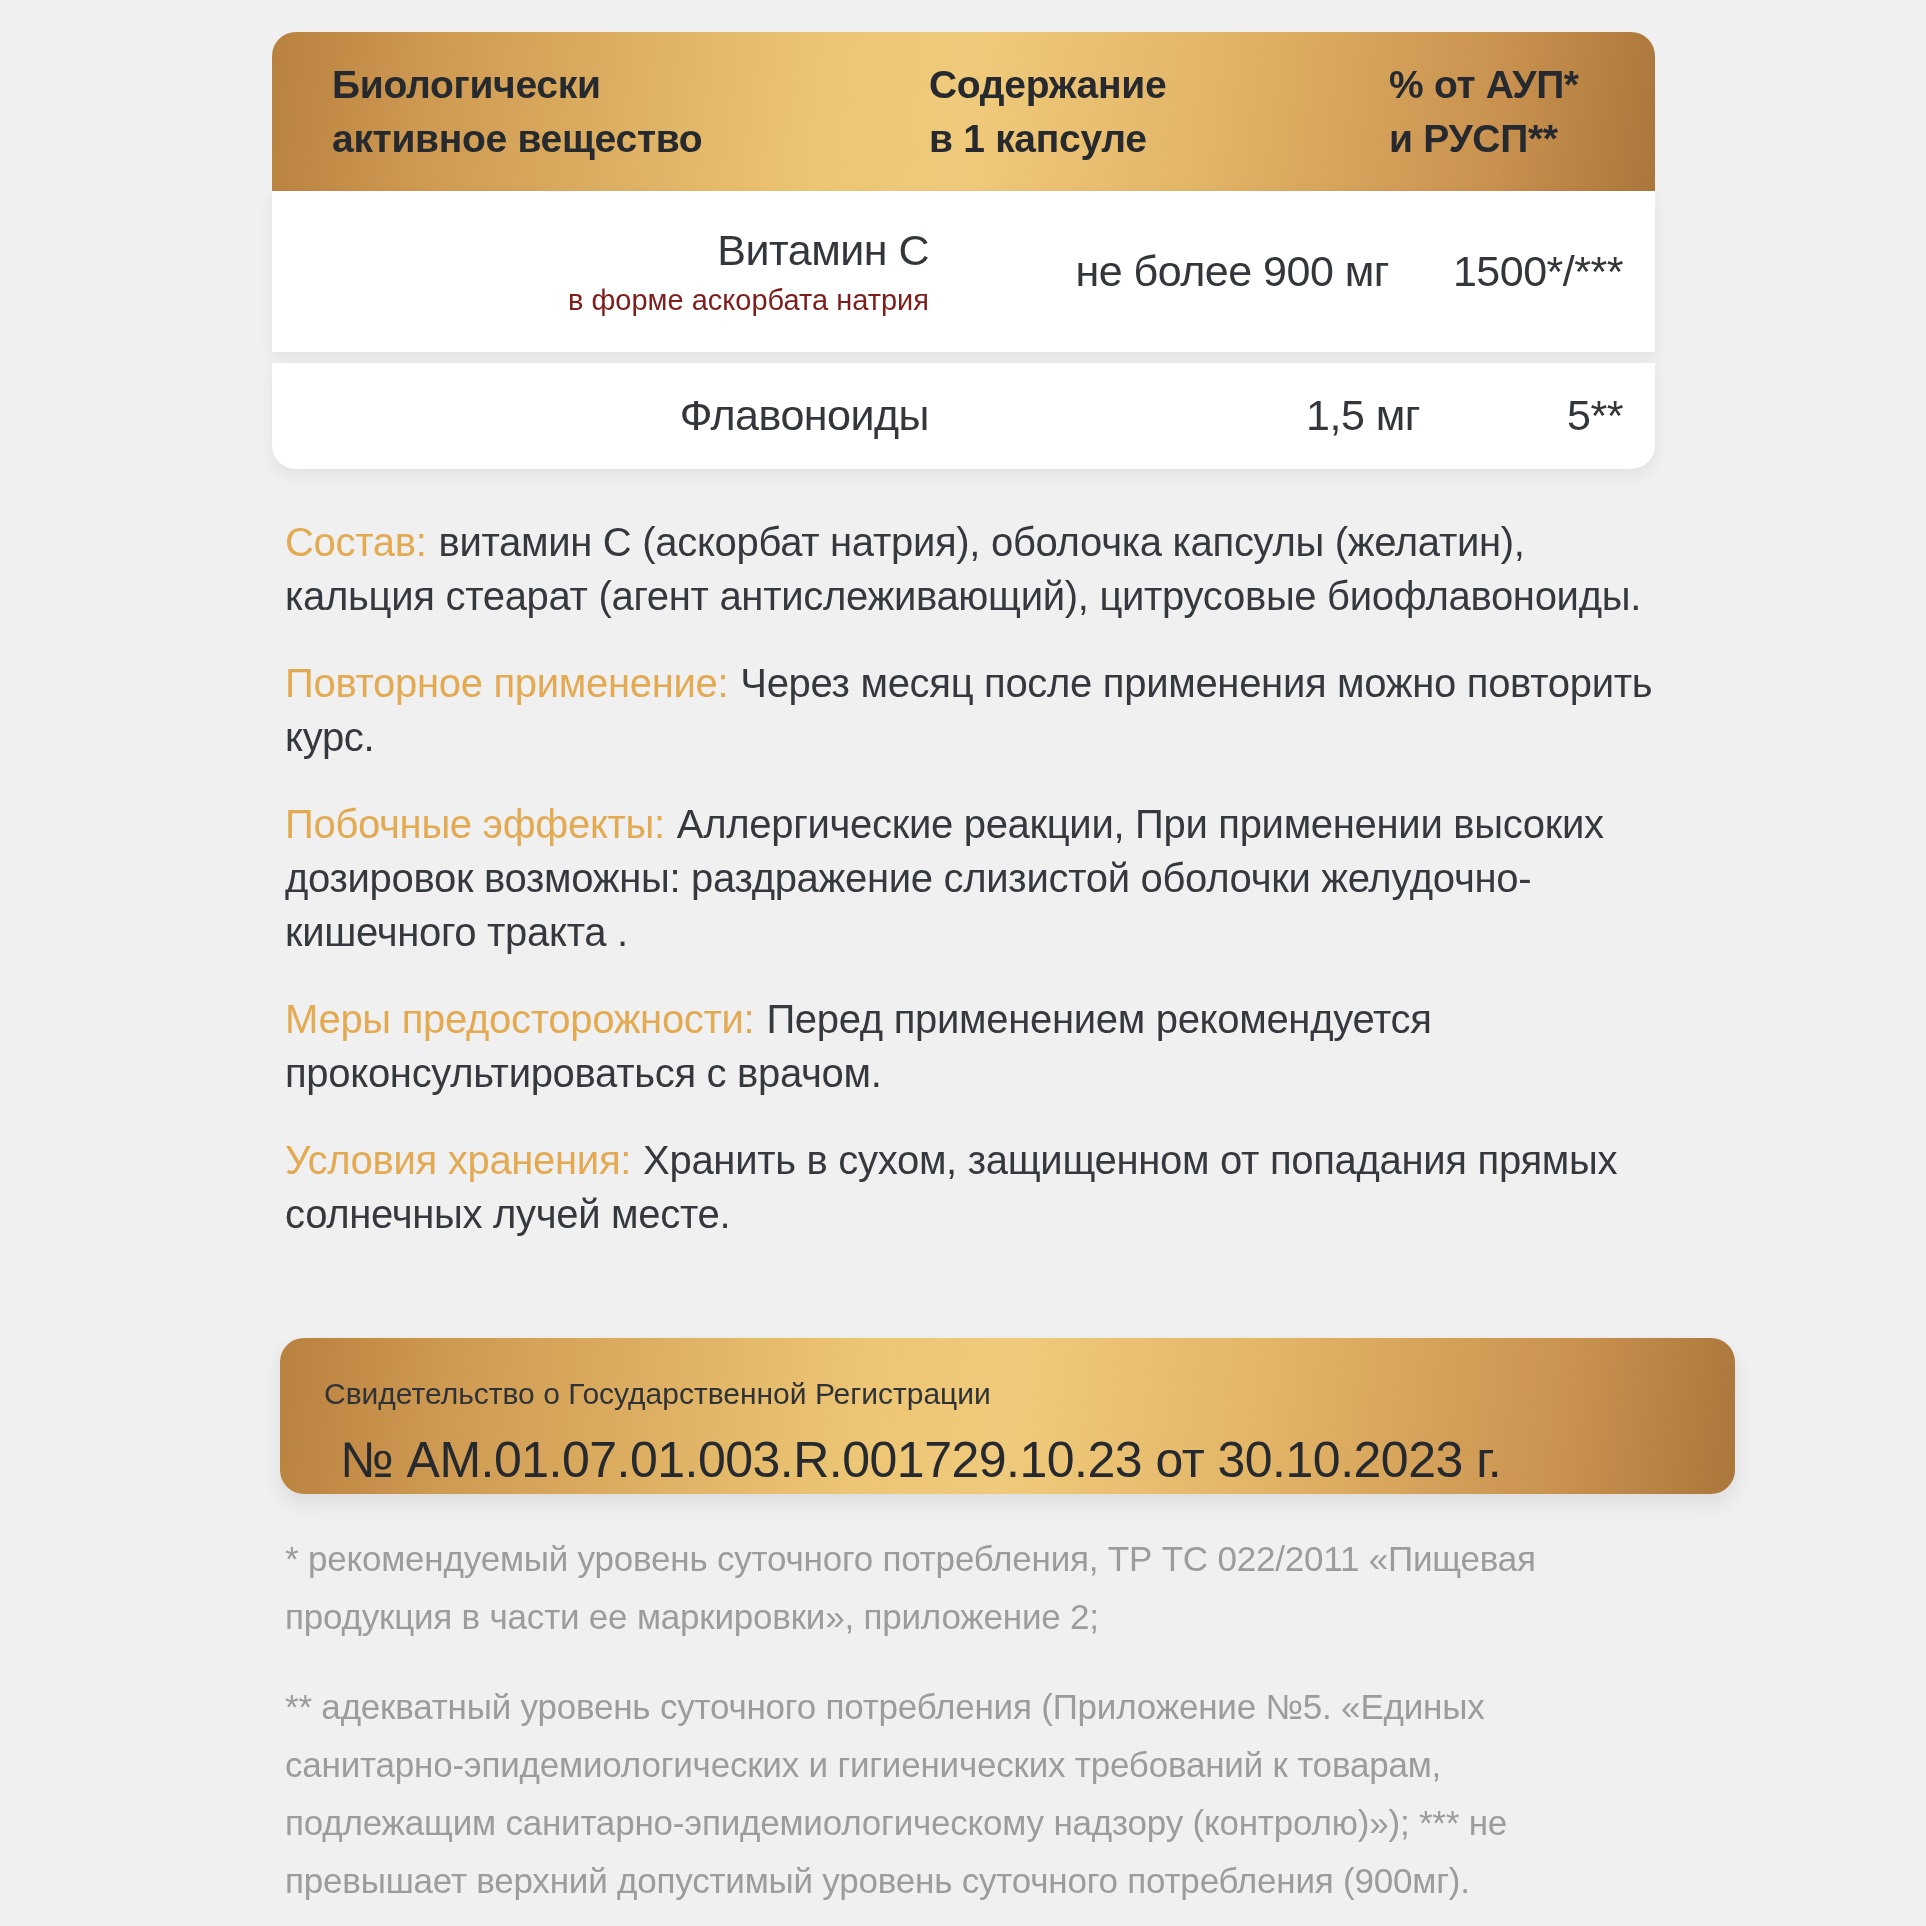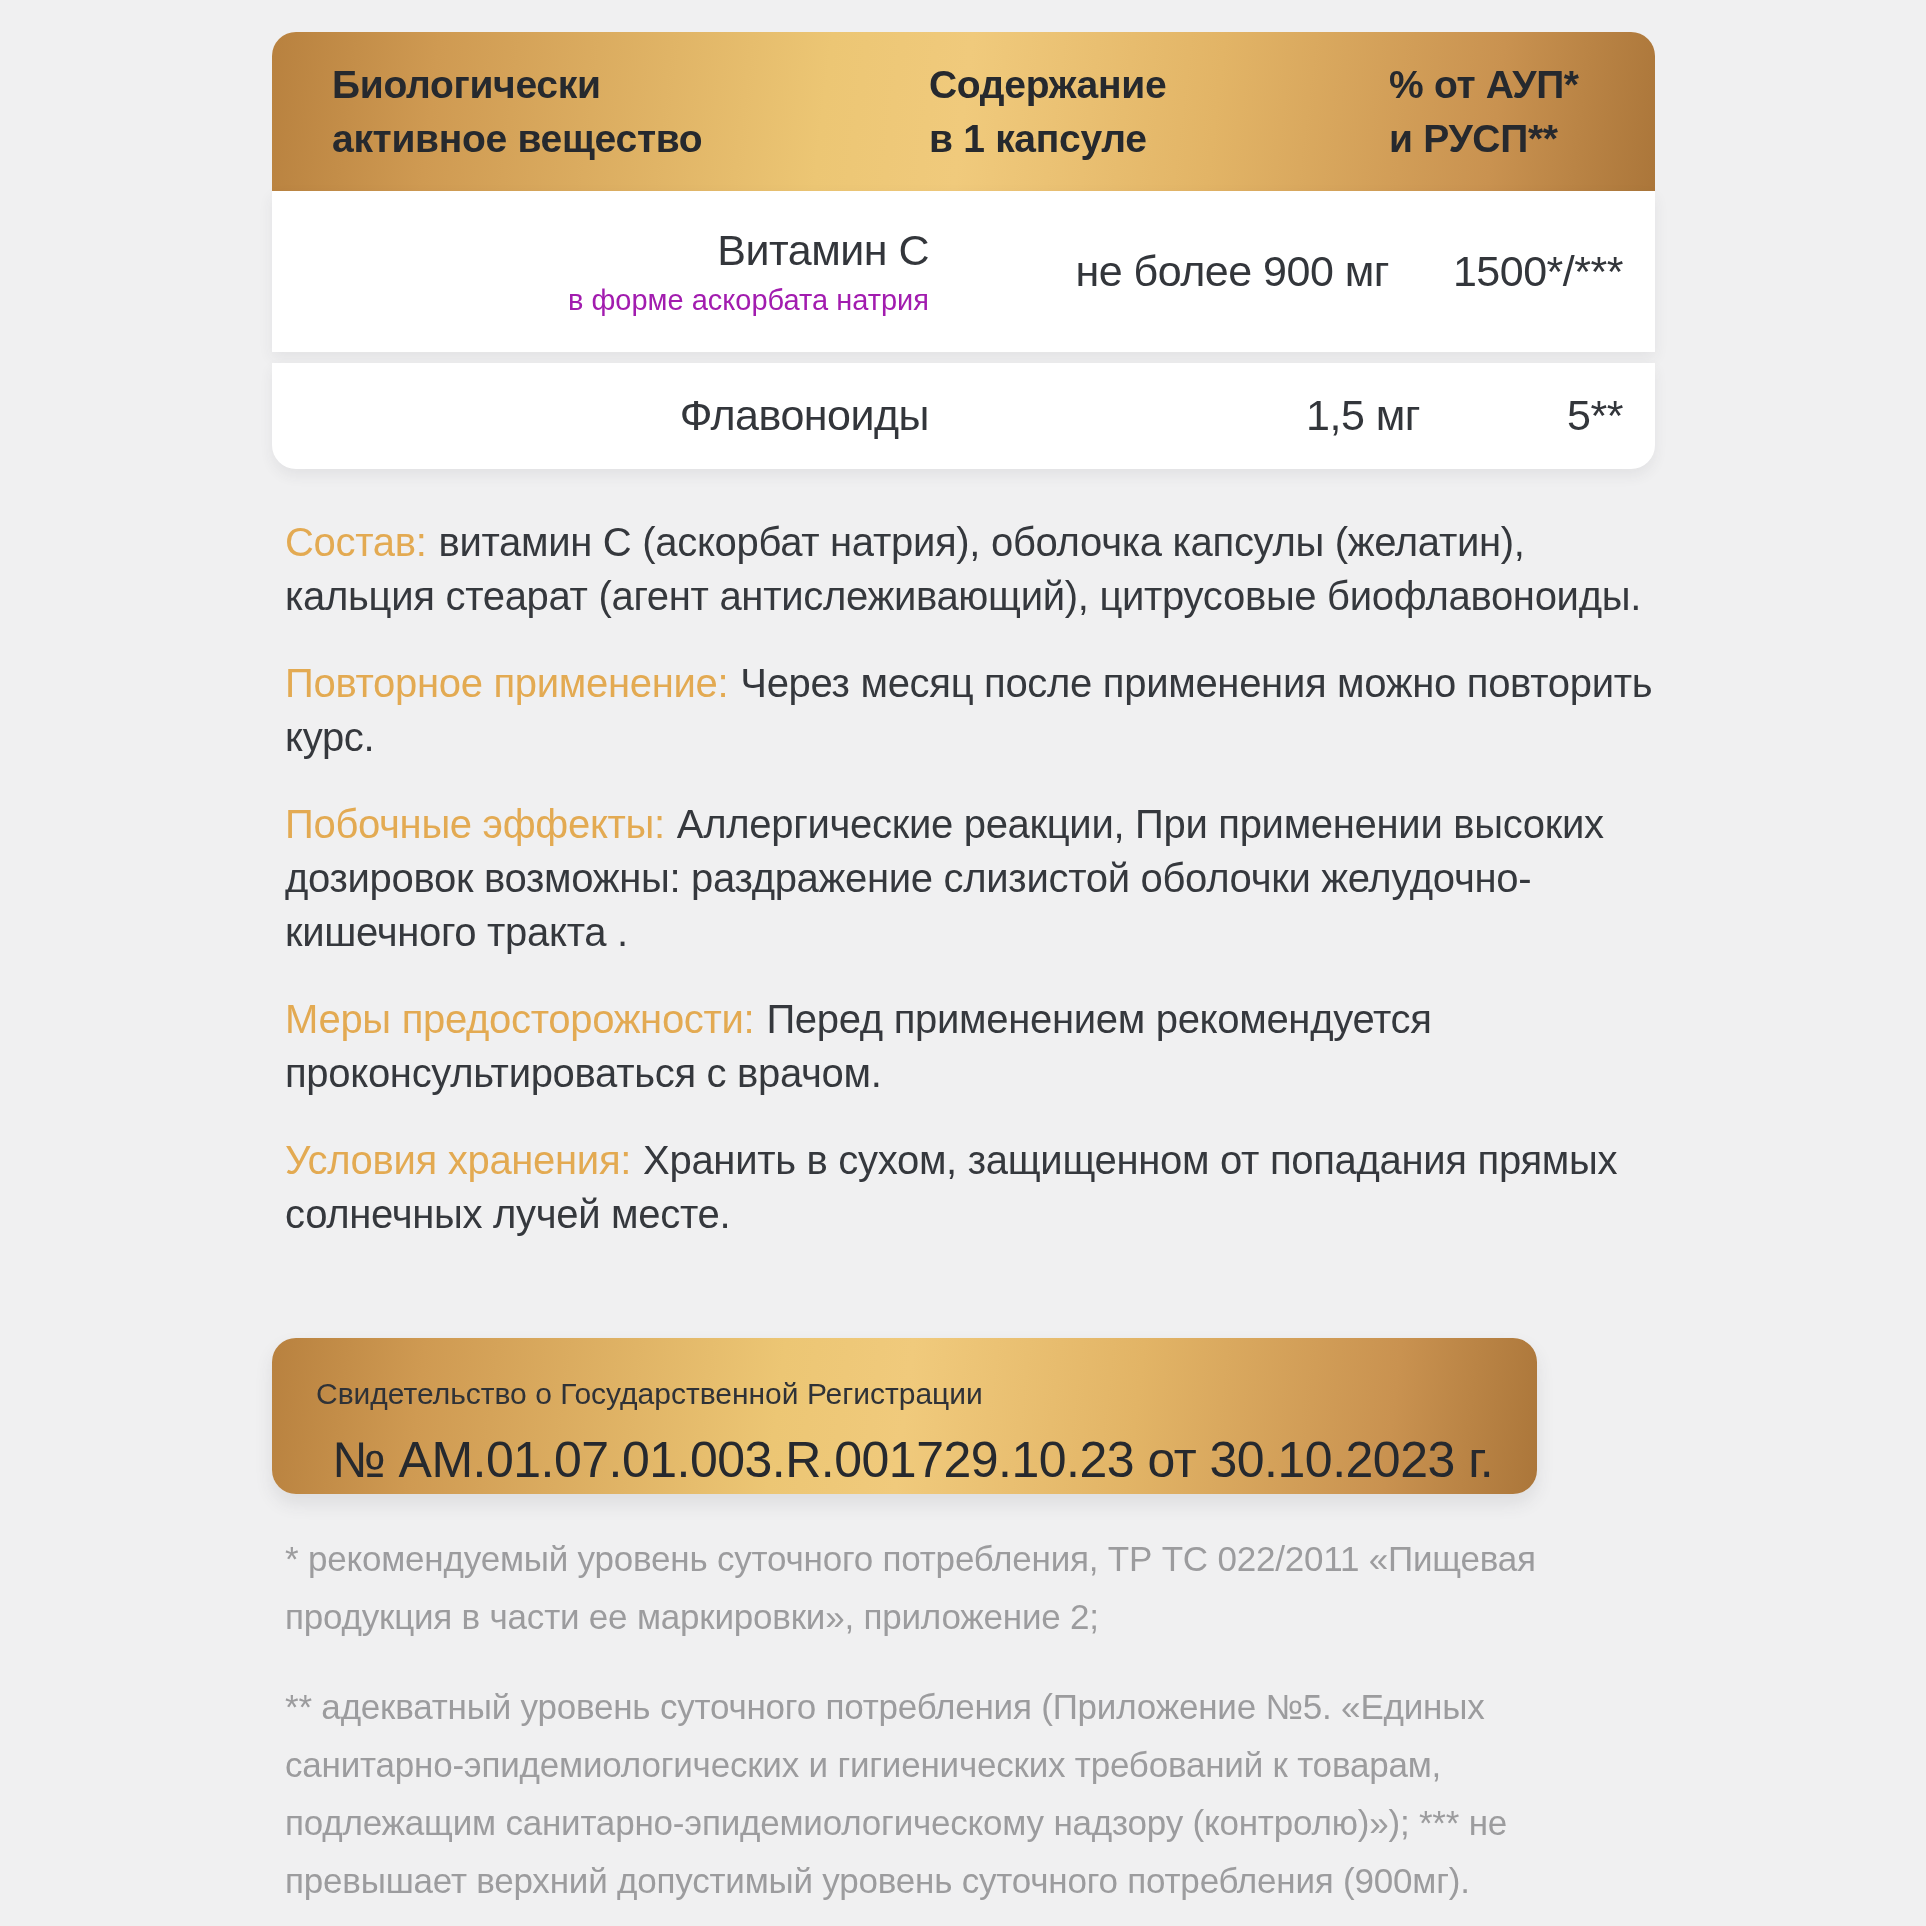--- a/index.html
+++ b/index.html
@@ -60,21 +60,21 @@
   .t-row.row-2 {
     height: 106px;
     margin-top: 10.7px;
     border-radius: 0 0 24px 24px;
     gap: 31px;
   }
   .substance-form {
     font-size: 29px;
     letter-spacing: 0;
     margin-top: 9px;
-    color: #a21caf;
+    color: #7f1d1d;
   }
   
   .sections {
     position: absolute;
     left: 285px;
     top: 515px;
     width: 1396px;
   }
   .section {
     margin: 0 0 33px 0;
@@ -83,23 +83,23 @@
     letter-spacing: -0.3px;
     color: #35383d;
   }
   .section-label {
     color: #e3aa52;
     margin-right: 0.30em;
   }
   
   .banner {
     position: absolute;
-    left: 272px;
+    left: 280px;
     top: 1338px;
-    width: 1265px;
+    width: 1455px;
     height: 156px;
     border-radius: 24px;
     box-sizing: border-box;
     padding: 39px 32px 0 44px;
     box-shadow: 0 9.6px 18px rgba(60,60,70,0.10);
   }
   .banner-title {
     font-size: 30px;
     color: #2f3237;
     letter-spacing: 0;

